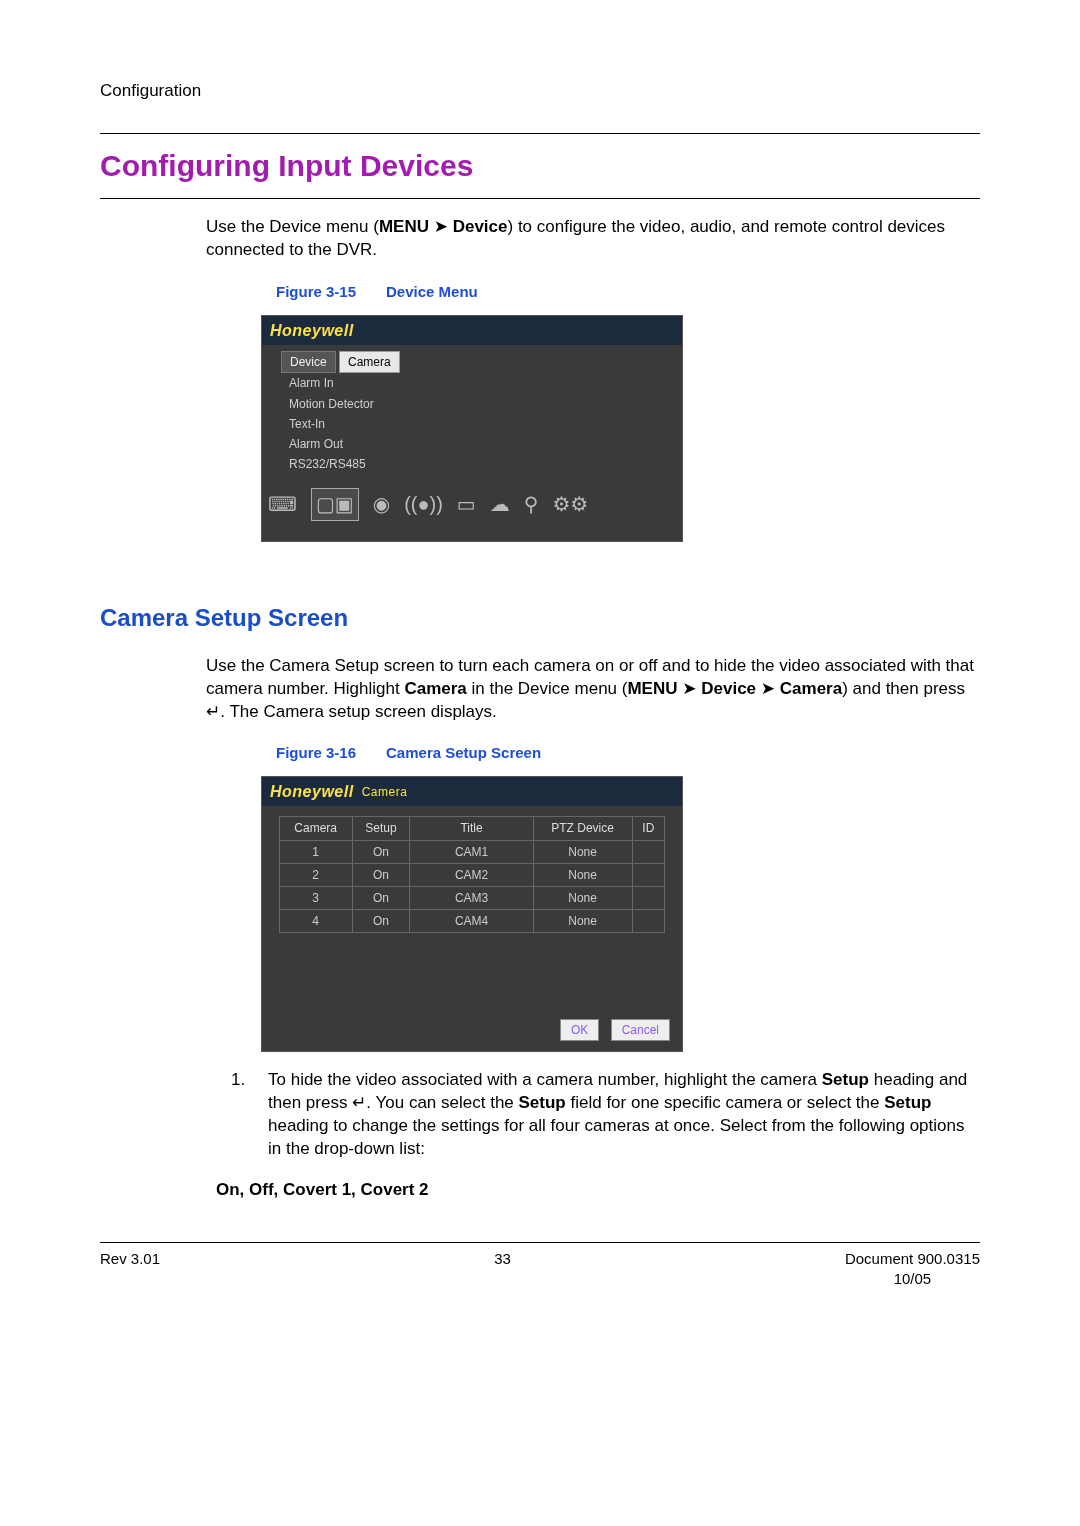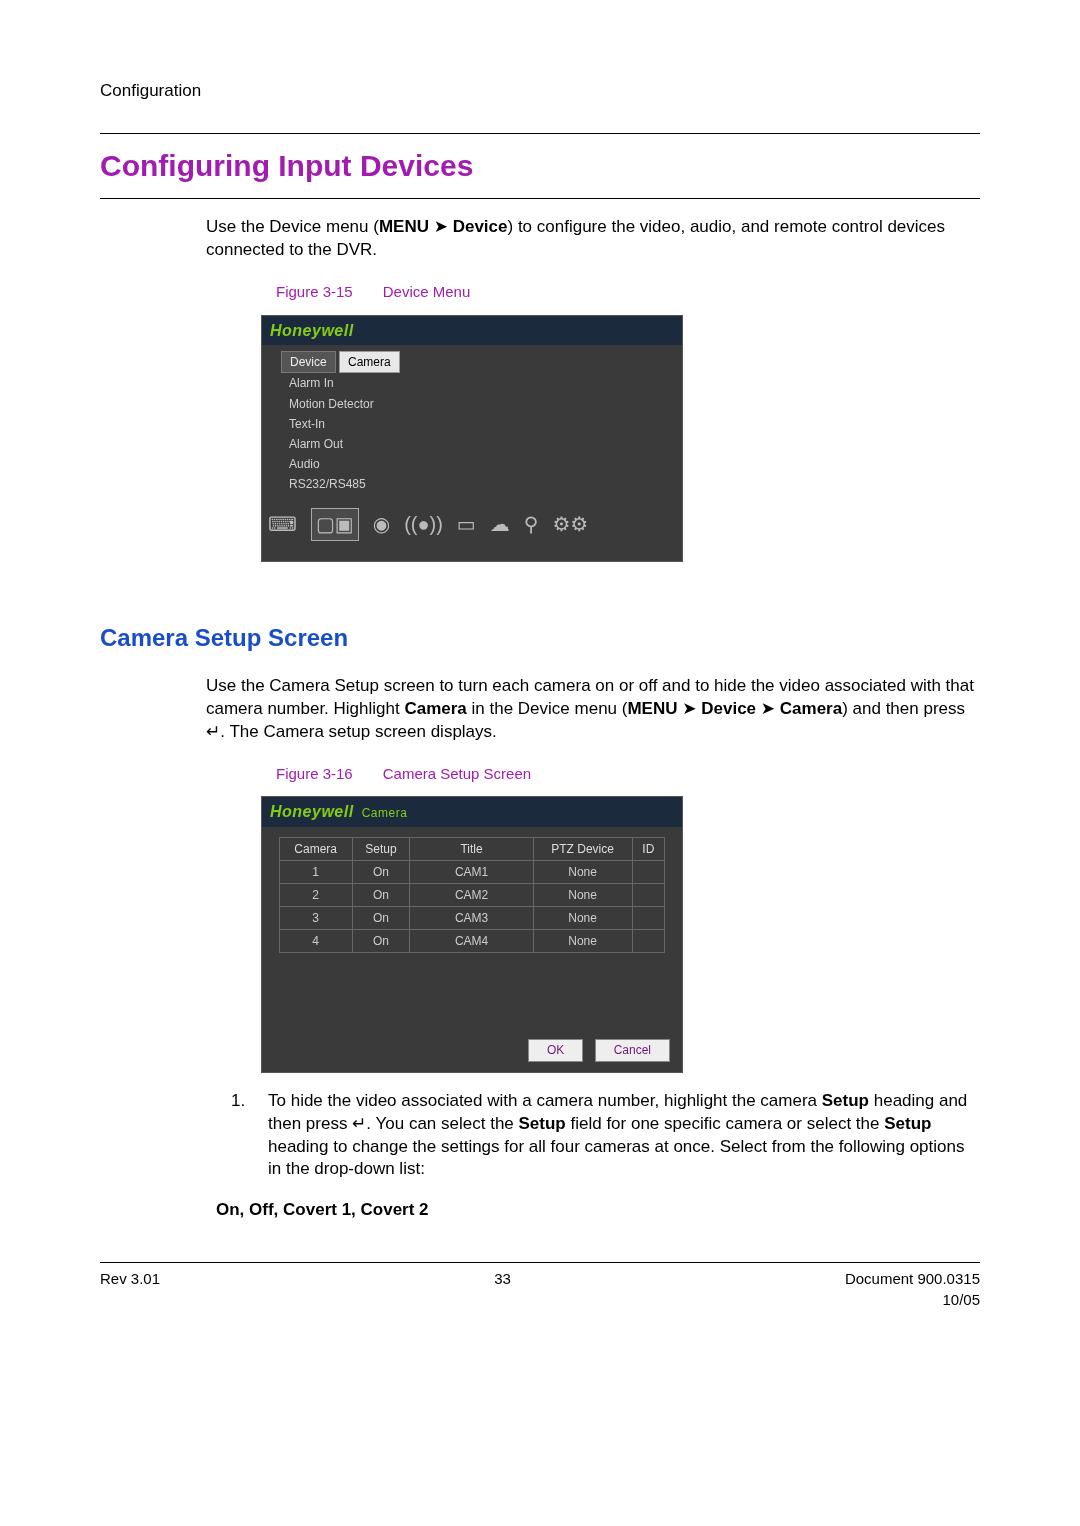--- a/index.html
+++ b/index.html
@@ -28,37 +28,37 @@
   h2 {
     color: #1a4ec9;
     font-size: 24px;
     font-weight: bold;
     margin: 60px 0 20px 0;
   }
   .body-text {
     margin-left: 106px;
   }
   .fig-caption {
-    color: #a21caf;
-    font-weight: normal;
+    color: #1d4ed8;
+    font-weight: bold;
     font-size: 15px;
     margin: 20px 0 12px 70px;
   }
   .fig-caption .gap { display:inline-block; width:30px; }
   .screenshot {
     background: #3a3a3a;
     color: #d0d0d0;
     width: 420px;
     margin-left: 55px;
     font-size: 12px;
     border: 1px solid #555;
   }
   .brand-bar {
     background: #1b2a3d;
-    color: #84cc16;
+    color: #fde047;
     font-weight: bold;
     font-style: italic;
     font-size: 16px;
     padding: 4px 8px;
     letter-spacing: 0.5px;
   }
   .brand-bar .subtitle {
     font-style: normal;
     font-weight: normal;
     font-size: 12px;
@@ -115,37 +115,37 @@
   }
   .cam-table th { font-weight: normal; color:#ddd; }
   .btn-row {
     text-align:right;
     padding: 6px 12px 10px 0;
   }
   .btn-row span {
     display:inline-block;
     border:1px solid #888;
     background:#eee;
-    color:#701a75;
+    color:#8b5cf6;
     font-size:12px;
-    padding:2px 18px;
+    padding:2px 10px;
     margin-left:8px;
   }
   ol { margin-left: 120px; padding-left: 30px; }
   ol li { padding-left: 18px; margin-bottom: 0; }
   .opts { margin-left: 116px; font-weight:bold; margin-top:18px; }
   .footer {
     border-top: 1px solid #000;
     margin-top: 40px;
     padding-top: 6px;
     display:flex;
     justify-content: space-between;
     font-size: 15px;
   }
-  .footer .right { text-align:right; }
+  .footer .right { text-align:center; }
   .arrow-icon { font-family: sans-serif; }
 </style>
 </head>
 <body>
 
 <div class="header">Configuration</div>
 
 <hr class="hr">
 <h1>Configuring Input Devices</h1>
 <hr class="hr">
@@ -163,21 +163,20 @@
 
   <div class="screenshot">
     <div class="brand-bar">Honeywell</div>
     <div class="menu-col">
       <div class="menu-header">Device</div>
       <div class="menu-item sel">Camera</div>
       <div class="menu-item">Alarm In</div>
       <div class="menu-item">Motion Detector</div>
       <div class="menu-item">Text-In</div>
       <div class="menu-item">Alarm Out</div>
-      <div class="menu-item">Audio</div>
       <div class="menu-item">RS232/RS485</div>
     </div>
     <div class="icon-row">
       <span>⌨</span>
       <span class="sel-box">▢▣</span>
       <span>◉</span>
       <span>((●))</span>
       <span>▭</span>
       <span>☁</span>
       <span>⚲</span>

